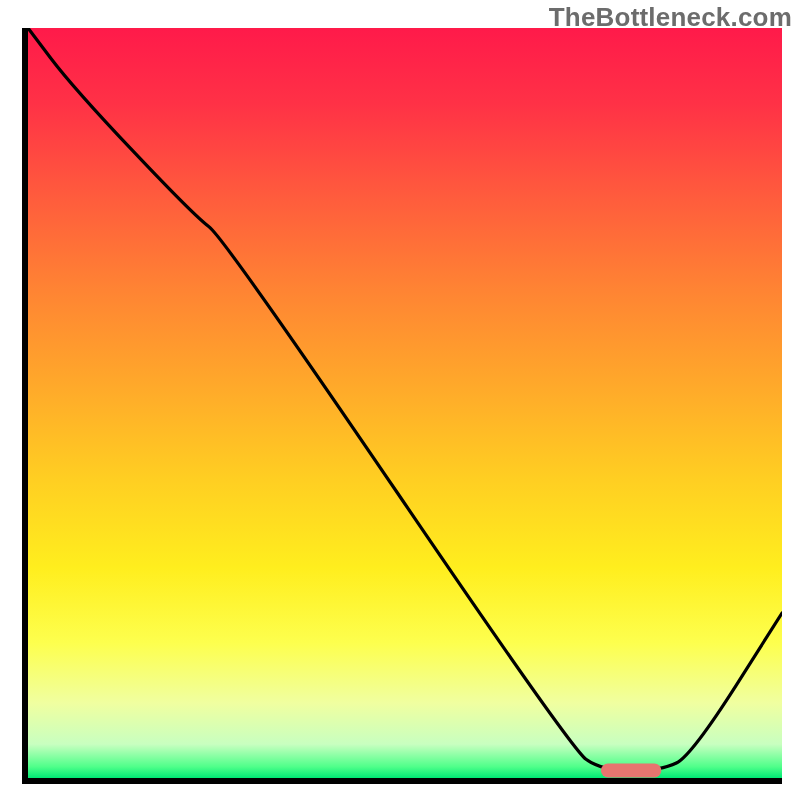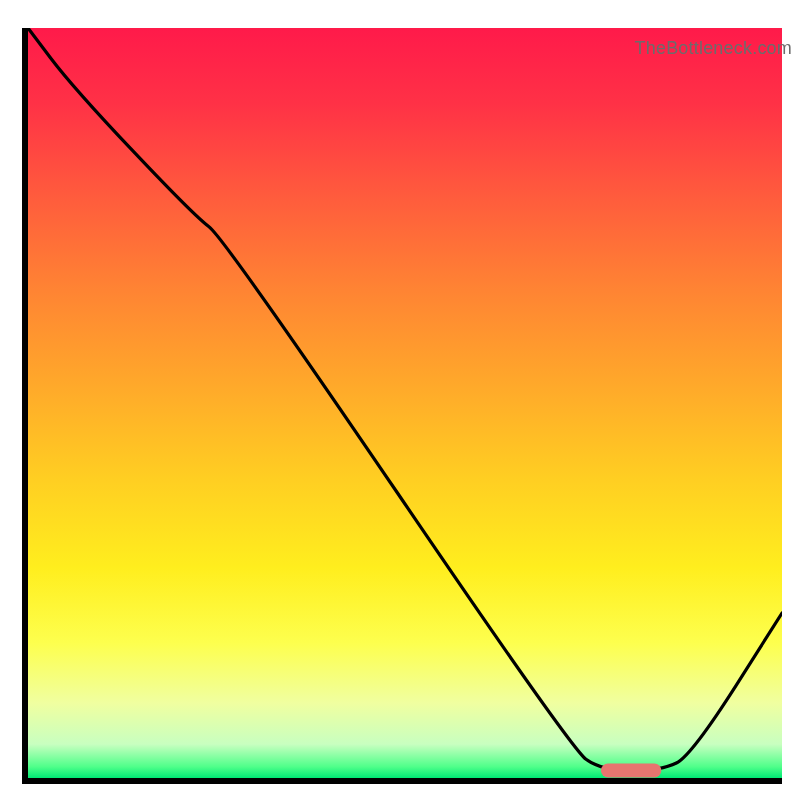--- a/index.html
+++ b/index.html
@@ -13,26 +13,25 @@
   }
   .wrapper {
     position: relative;
     width: 800px;
     height: 800px;
   }
   .watermark {
     position: absolute;
     top: 2px;
     right: 8px;
-    font-size: 18px;
-    font-weight: 400;
+    font-size: 26px;
+    font-weight: 700;
     color: #6c6c6c;
     letter-spacing: 0.2px;
     z-index: 5;
-    margin-top: 36px;
   }
   .plot-area {
     position: absolute;
     left: 22px;
     top: 28px;
     width: 760px;
     height: 756px;
     box-sizing: border-box;
   }
   .plot-svg {

